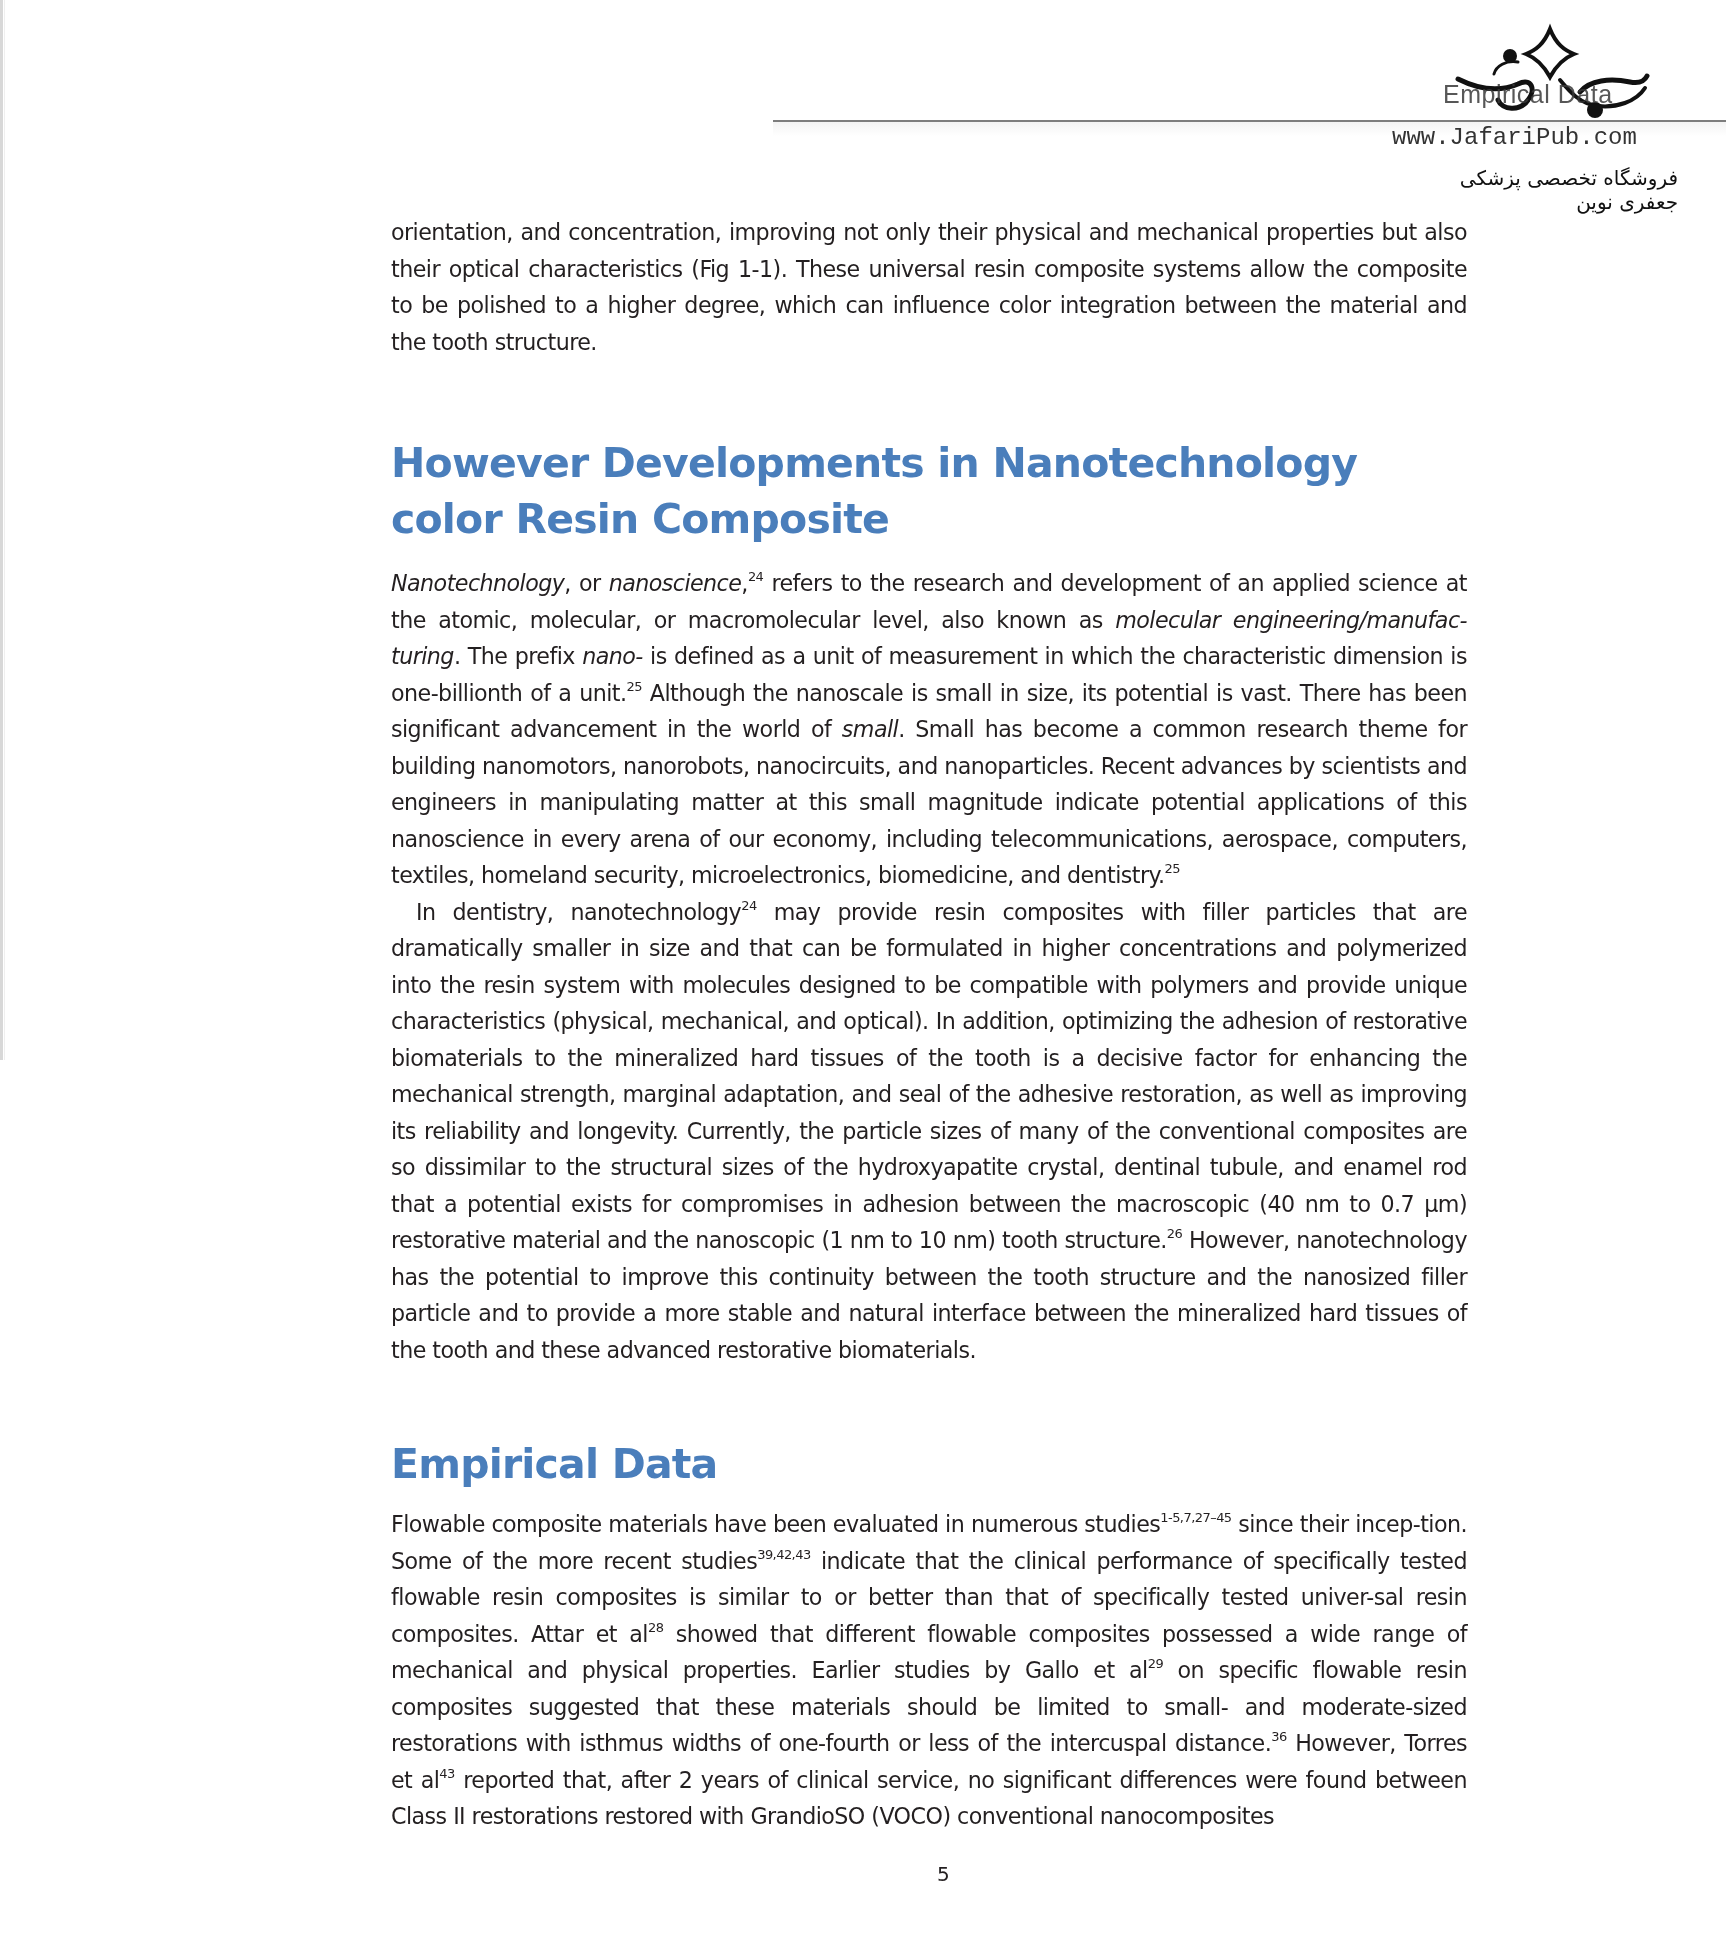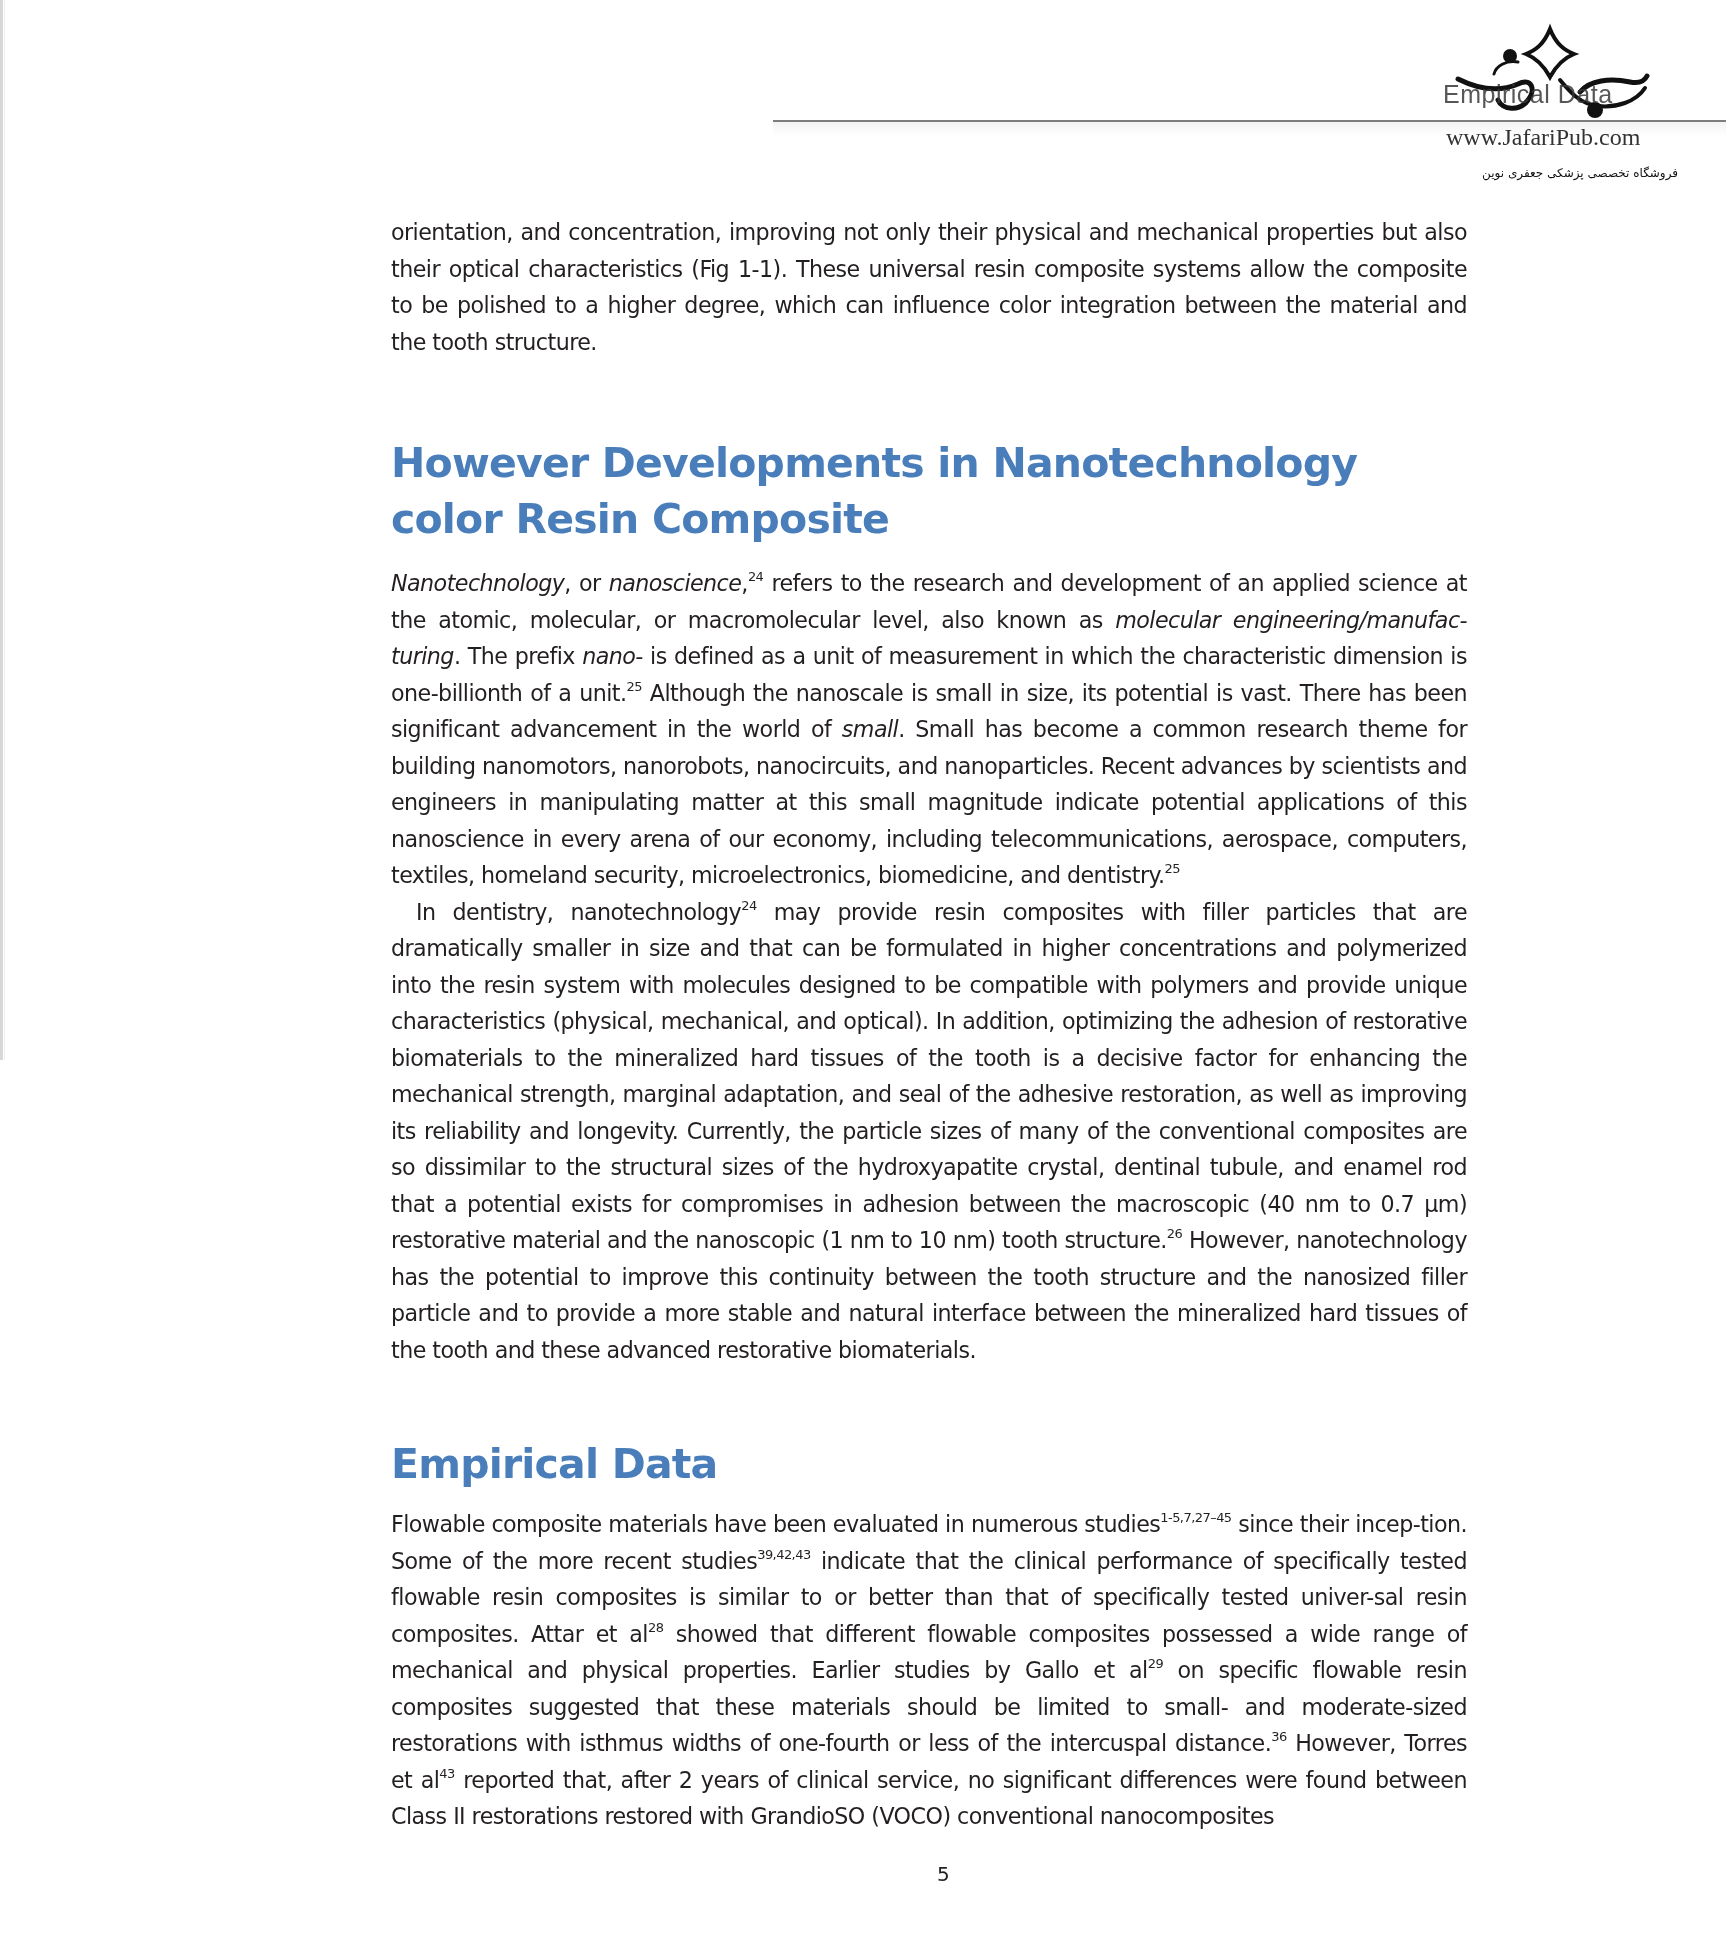--- a/index.html
+++ b/index.html
@@ -60,35 +60,35 @@
       left: 1443px;
       top: 80px;
       font-family: "Liberation Sans", sans-serif;
       font-size: 25px;
       color: #3a3a3a;
       letter-spacing: 0.5px;
       opacity: 0.85;
     }
     .site-url {
       position: absolute;
-      left: 1446px;
+      left: 1392px;
       top: 124px;
-      font-family: Liberation Serif, serif;
+      font-family: Liberation Mono, monospace;
       font-size: 24px;
       color: #333;
     }
     .shop-name {
       position: absolute;
       left: 1410px;
       top: 166px;
       width: 268px;
       direction: rtl;
       text-align: right;
       font-family: "DejaVu Sans", sans-serif;
-      font-size: 12px;
+      font-size: 20px;
       color: #111;
     }
     
     .content {
       position: absolute;
       left: 391px;
       top: 214px;
       width: 1076px;
     }
     p.body {

